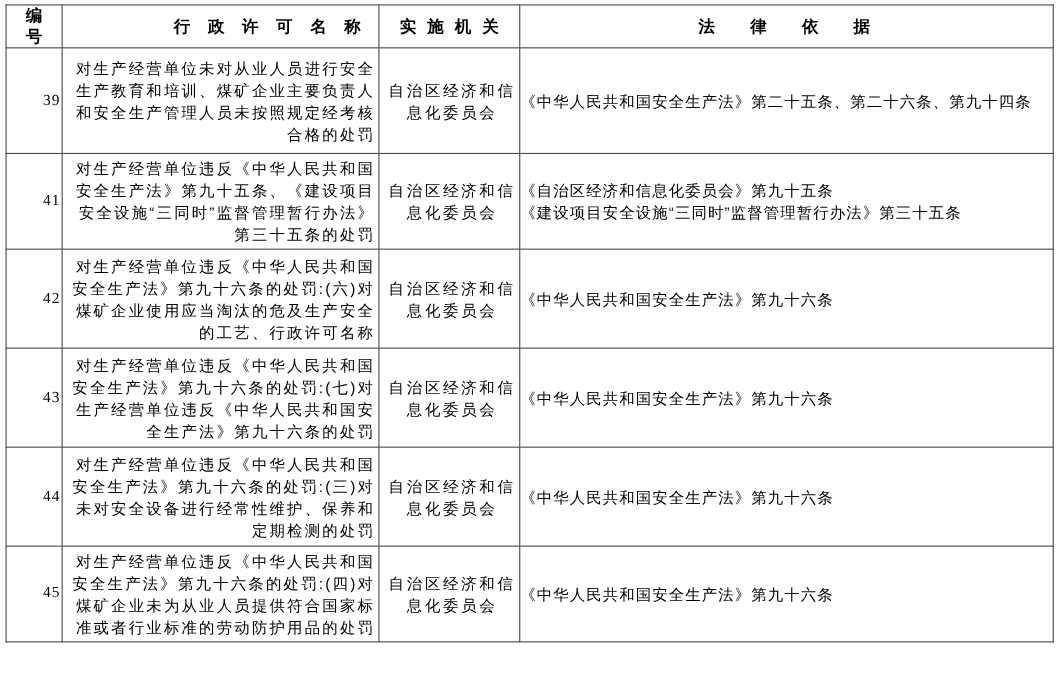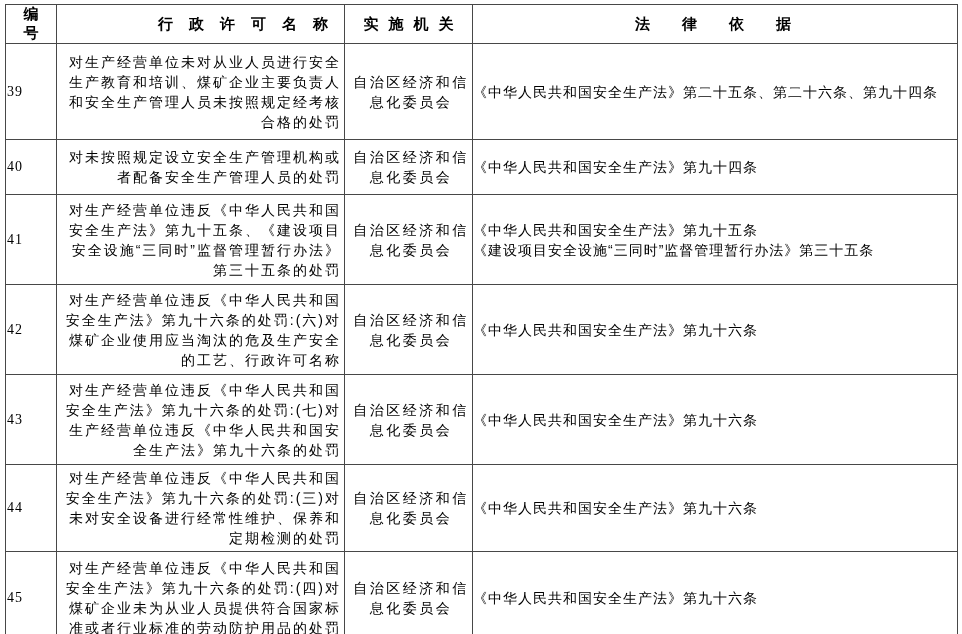--- a/index.html
+++ b/index.html
@@ -42,21 +42,21 @@
   th.col-id    { letter-spacing: 7px;  padding-left: 7px;  }
   th.col-name  { letter-spacing: 16px; padding-left: 16px; text-align: right; }
   th.col-agency{ letter-spacing: 10px; padding-left: 10px; }
   th.col-legal { letter-spacing: 32px; padding-left: 28px; }
 
   td {
     font-size: 14px;
     line-height: 20px;
   }
   td.col-id {
-    text-align: left;
+    text-align: right;
     font-family: "Liberation Serif", serif;
     font-size: 14px;
     letter-spacing: 1px;
     padding-left: 1px;
   }
   td.col-name {
     padding: 3px 3px 3px 7px;
     letter-spacing: 2px;
     text-align: right;
   }
@@ -100,33 +100,25 @@
     <tbody>
         <tr>
           <td class="col-id">39</td>
           <td class="col-name">对生产经营单位未对从业人员进行安全生产教育和培训、煤矿企业主要负责人和安全生产管理人员未按照规定经考核合格的处罚</td>
           <td class="col-agency">自治区经济和信息化委员会</td>
           <td class="col-legal">
             <div>《中华人民共和国安全生产法》第二十五条、第二十六条、第九十四条</div>
           </td>
         </tr>
         <tr>
-          <td class="col-id">40</td>
-          <td class="col-name">对未按照规定设立安全生产管理机构或者配备安全生产管理人员的处罚</td>
-          <td class="col-agency">自治区经济和信息化委员会</td>
-          <td class="col-legal">
-            <div>《中华人民共和国安全生产法》第九十四条</div>
-          </td>
-        </tr>
-        <tr>
           <td class="col-id">41</td>
           <td class="col-name">对生产经营单位违反《中华人民共和国安全生产法》第九十五条、《建设项目安全设施“三同时”监督管理暂行办法》第三十五条的处罚</td>
           <td class="col-agency">自治区经济和信息化委员会</td>
           <td class="col-legal">
-            <div>《中华人民共和国安全生产法》第九十五条</div>
+            <div>《自治区经济和信息化委员会》第九十五条</div>
             <div>《建设项目安全设施“三同时”监督管理暂行办法》第三十五条</div>
           </td>
         </tr>
         <tr>
           <td class="col-id">42</td>
           <td class="col-name">对生产经营单位违反《中华人民共和国安全生产法》第九十六条的处罚:(六)对煤矿企业使用应当淘汰的危及生产安全的工艺、行政许可名称</td>
           <td class="col-agency">自治区经济和信息化委员会</td>
           <td class="col-legal">
             <div>《中华人民共和国安全生产法》第九十六条</div>
           </td>

